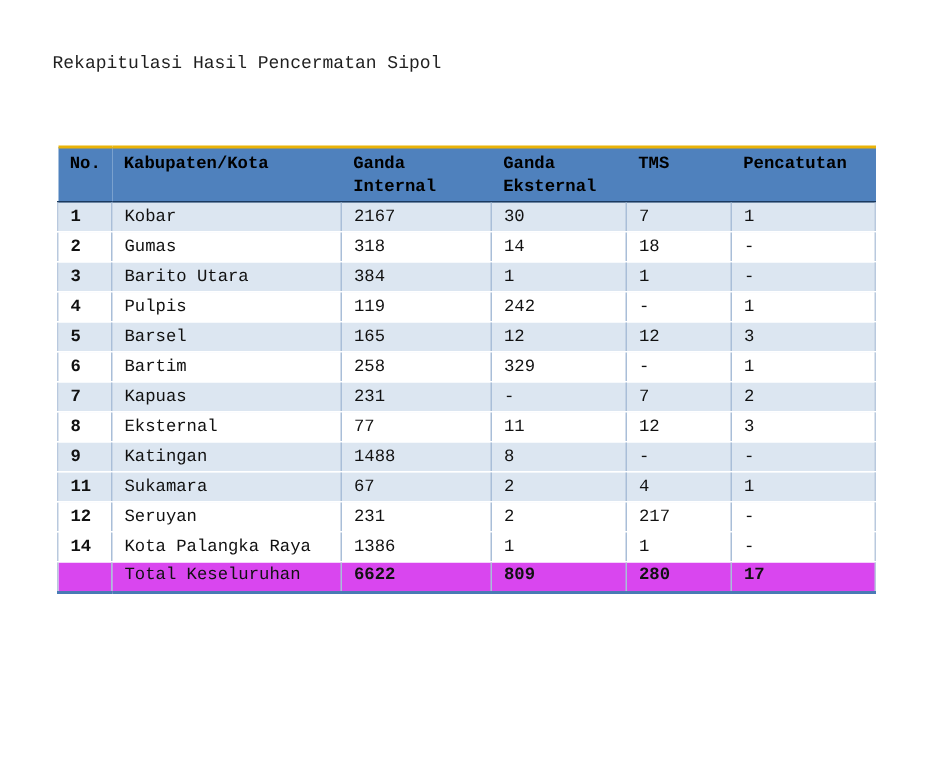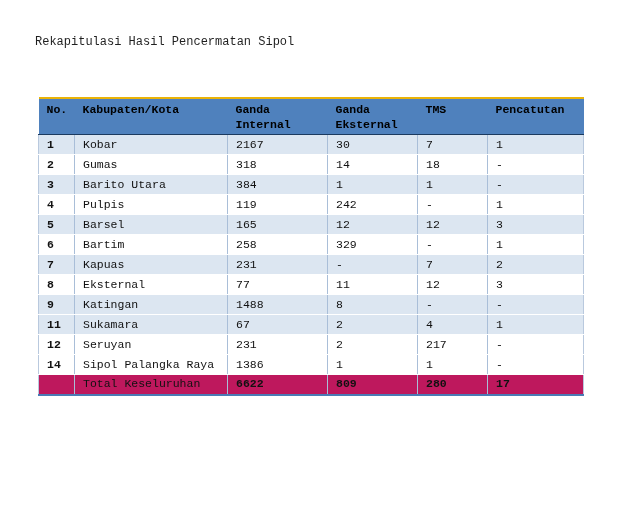--- a/index.html
+++ b/index.html
@@ -41,21 +41,21 @@
   }
   tbody td { border-bottom: 1px solid #ffffff; }
   tbody td + td, tfoot td + td { border-left: 1px solid #a9bed8; }
   tbody td:first-child, tfoot td:first-child { border-left: 1px solid #b9c9de; }
   tbody td:last-child, tfoot td:last-child { border-right: 1px solid #b9c9de; }
   tbody tr.alt td { background: #dce6f1; }
   tbody tr td { background: #ffffff; }
   tbody tr.alt td { background: #dce6f1; }
   td.no { font-weight: bold; }
   tfoot td {
-    background: #be185d;
+    background: #d946ef;
     border-bottom: 2px solid #4a7ab5;
   }
   tfoot td.num { font-weight: bold; }
 </style>
 </head>
 <body>
 
 <div class="page">
 
   <div class="title">
@@ -165,21 +165,21 @@
         <tr>
     <td class="no">12</td>
     <td>Seruyan</td>
     <td>231</td>
     <td>2</td>
     <td>217</td>
     <td>-</td>
   </tr>
         <tr>
     <td class="no">14</td>
-    <td>Sipol Palangka Raya</td>
+    <td>Kota Palangka Raya</td>
     <td>1386</td>
     <td>1</td>
     <td>1</td>
     <td>-</td>
   </tr>
       </tbody>
     <tfoot>
       <tr>
         <td></td>
         <td>Total Keseluruhan</td>

